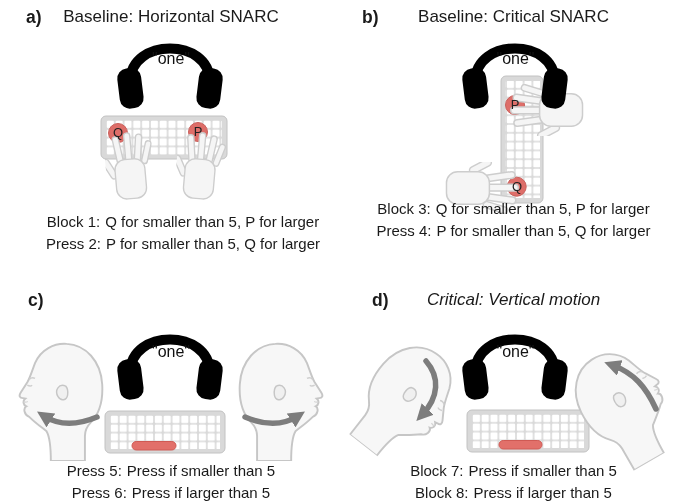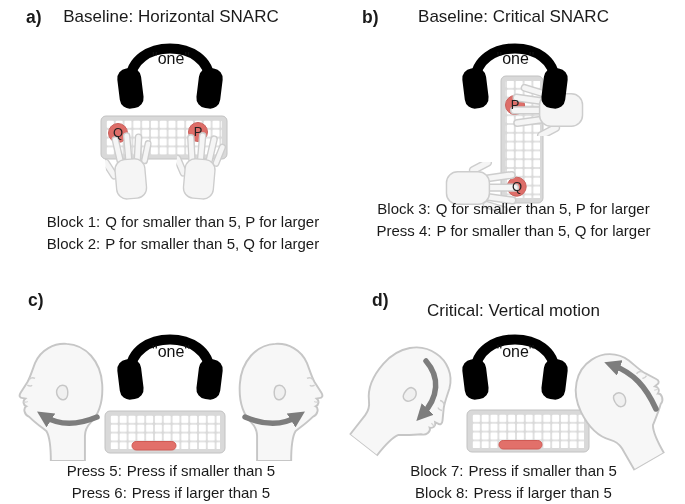--- a/index.html
+++ b/index.html
@@ -80,21 +80,21 @@
     <span class="t-title" style="top:7px;">Baseline: Horizontal SNARC</span>
     <div class="audio" style="top:50px;">"one"</div>
     <span class="key-letter" style="left:108px;top:123px;">Q</span>
     <span class="key-letter" style="left:188px;top:122px;">P</span>
     <div class="blocks" style="top:211px;padding-left:24px;">
       <div class="block-line">
         <span class="b-name">Block 1:</span>
         <span class="b-rule">Q for smaller than 5, P for larger</span>
       </div>
       <div class="block-line">
-        <span class="b-name">Block 2:</span>
+        <span class="b-name">Press 2:</span>
         <span class="b-rule">P for smaller than 5, Q for larger</span>
       </div>
     </div>
   </div>
 
   <div class="panel" style="left:342px;top:0;width:343px;height:265px;">
     <svg class="illus" width="343" height="265" viewBox="0 0 343 265">
       <g transform="translate(159,76)">
         <rect x="0" y="0" width="42" height="127" rx="5" fill="#d9d9d9" stroke="#c2c2c2"></rect>
         <rect x="4" y="5" width="35" height="117" fill="url(#keygrid)"></rect>
@@ -170,21 +170,21 @@
       </g>
       <g transform="translate(286,142) rotate(-30)">
         <g transform="scale(-1,1)">
             <use href="#head" x="-49" y="-62" width="98" height="120"></use>
           </g>
       </g>
       <path d="M84,96 C98,112 97,132 80,150" fill="none" stroke="#7d7d7d" stroke-width="5.5" stroke-linecap="round" marker-end="url(#ah)"></path>
       <path d="M314,144 C304,122 292,108 270,100" fill="none" stroke="#7d7d7d" stroke-width="5.5" stroke-linecap="round" marker-end="url(#ah)"></path>
     </svg>
     <span class="t-label" style="left:30px;top:25px;">d)</span>
-    <span class="t-title" style="top:36px;">Critical: Vertical motion</span>
+    <span class="t-title" style="top:25px;font-style:italic;">Critical: Vertical motion</span>
     <div class="audio shift" style="top:78px;">"one"</div>
     <div class="blocks" style="top:195px;text-align:center;">
       <div class="block-line">
         <span class="b-name">Block 7:</span>
         <span class="b-rule">Press if smaller than 5</span>
       </div>
       <div class="block-line">
         <span class="b-name">Block 8:</span>
         <span class="b-rule">Press if larger than 5</span>
       </div>

